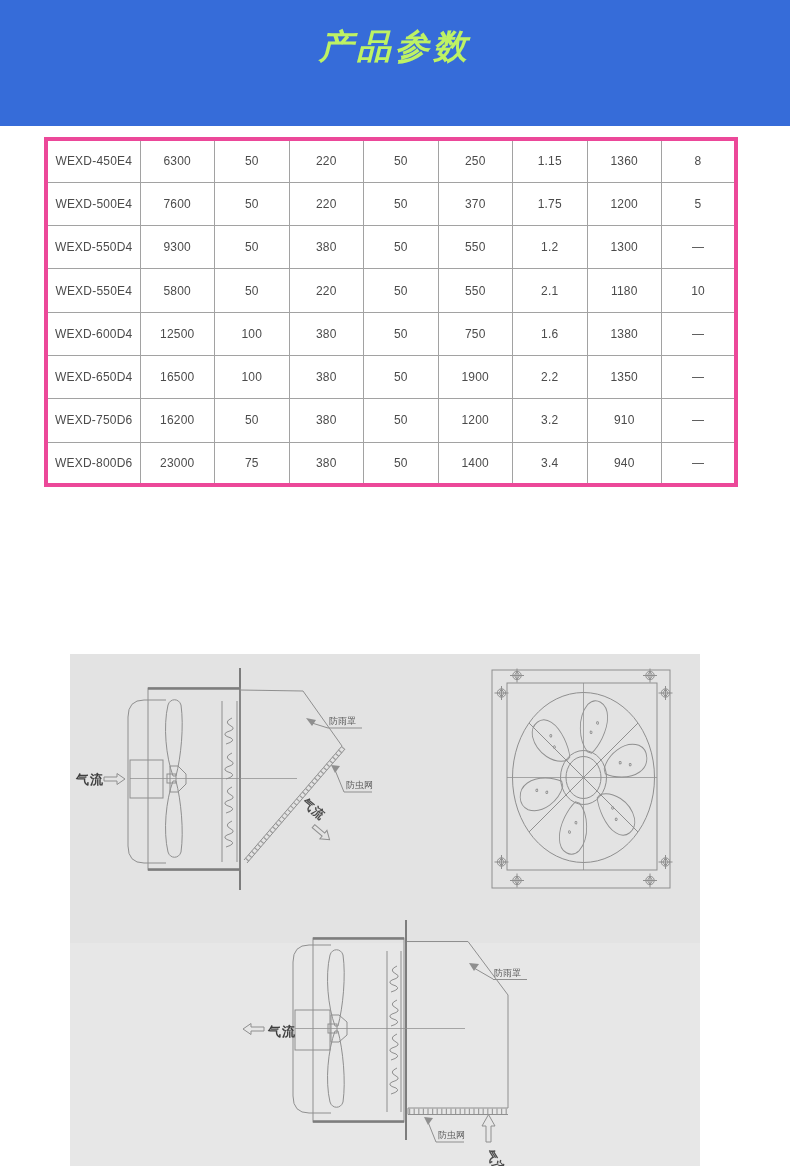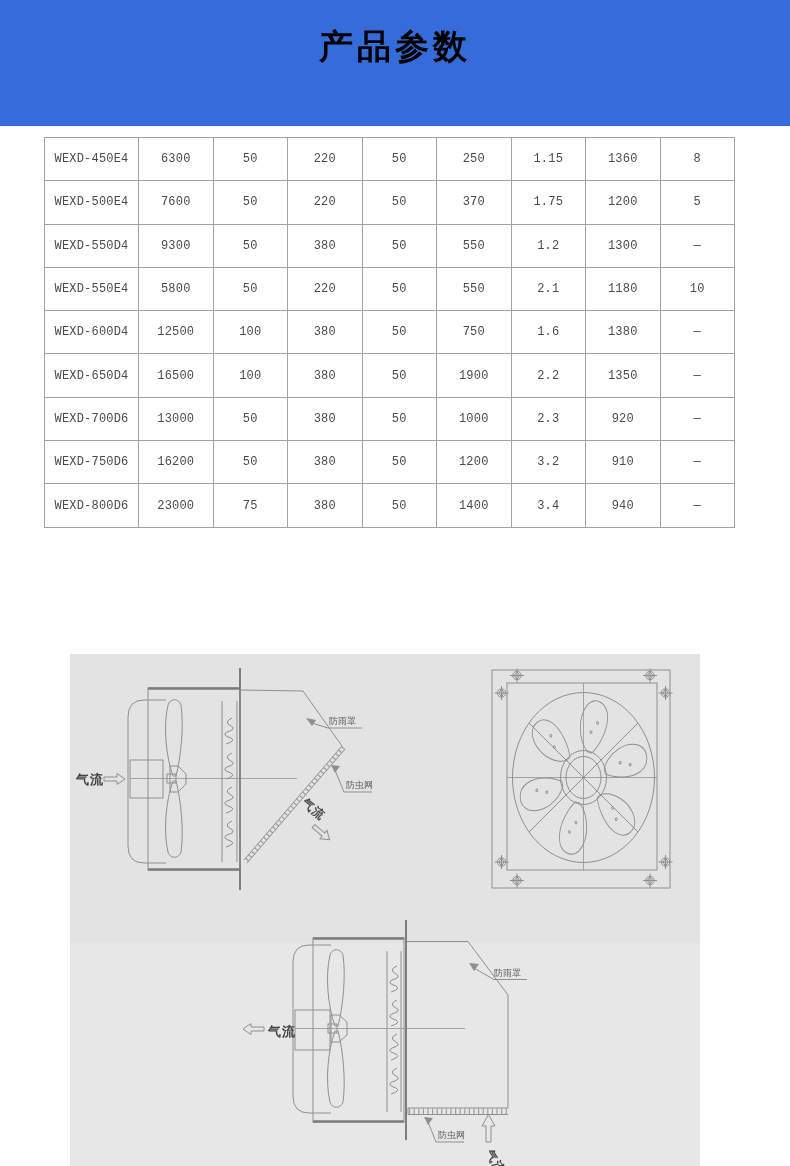--- a/index.html
+++ b/index.html
@@ -13,22 +13,21 @@
     position:absolute; left:0; top:0; width:790px; height:126px;
     display:flex; align-items:flex-start; justify-content:center;
   }
   .banner h1 {
     margin-top:26px; font-size:34px; font-weight:700; letter-spacing:4px;
     line-height:40px;
   }
   .table-wrap { position:absolute; left:44px; top:137px; width:690px; }
   table.spec {
     width:690px; border-collapse:collapse; table-layout:fixed;
-    border:1px solid #ec4899;
-    font-family:Liberation Mono, monospace;
+    border:4px solid #ec4899;
   }
   table.spec td {
     border:1px solid #a2a2a2; height:43.3px; text-align:center;
     vertical-align:middle; font-size:12px; color:#4b4b4b;
     letter-spacing:0.2px; background:#fff;
   }
   .diagram-area {
     position:absolute; left:70px; top:654px; width:630px; height:512px;
     overflow:hidden;
   }
@@ -38,21 +37,21 @@
   svg text { font-family:"Liberation Sans","DejaVu Sans",sans-serif; }
   .lbl { font-size:9px; fill:#5a5a5a; stroke:none; }
   .flow { font-size:13px; font-weight:600; fill:#3f3f3f; stroke:none; letter-spacing:1px; }
   .flow-s { font-size:12px; font-weight:600; fill:#4a4a4a; stroke:none; letter-spacing:1px; }
 </style>
 </head>
 <body>
 
 <div class="page">
 
-  <header class="banner" style="background:#366cd9; color:#000000;">
+  <header class="banner" style="background:#366cd9; color:#bef264;font-style:italic;">
     <h1>产品参数</h1>
   </header>
 
   <div class="table-wrap">
     <table class="spec">
       <colgroup>
         <col style="width:94px">
         <col style="width:74.5px">
           <col style="width:74.5px">
           <col style="width:74.5px">
@@ -120,31 +119,20 @@
           </tr>
           <tr>
             <td>WEXD-650D4</td>
             <td>16500</td>
             <td>100</td>
             <td>380</td>
             <td>50</td>
             <td>1900</td>
             <td>2.2</td>
             <td>1350</td>
-            <td>—</td>
-          </tr>
-          <tr>
-            <td>WEXD-700D6</td>
-            <td>13000</td>
-            <td>50</td>
-            <td>380</td>
-            <td>50</td>
-            <td>1000</td>
-            <td>2.3</td>
-            <td>920</td>
             <td>—</td>
           </tr>
           <tr>
             <td>WEXD-750D6</td>
             <td>16200</td>
             <td>50</td>
             <td>380</td>
             <td>50</td>
             <td>1200</td>
             <td>3.2</td>

